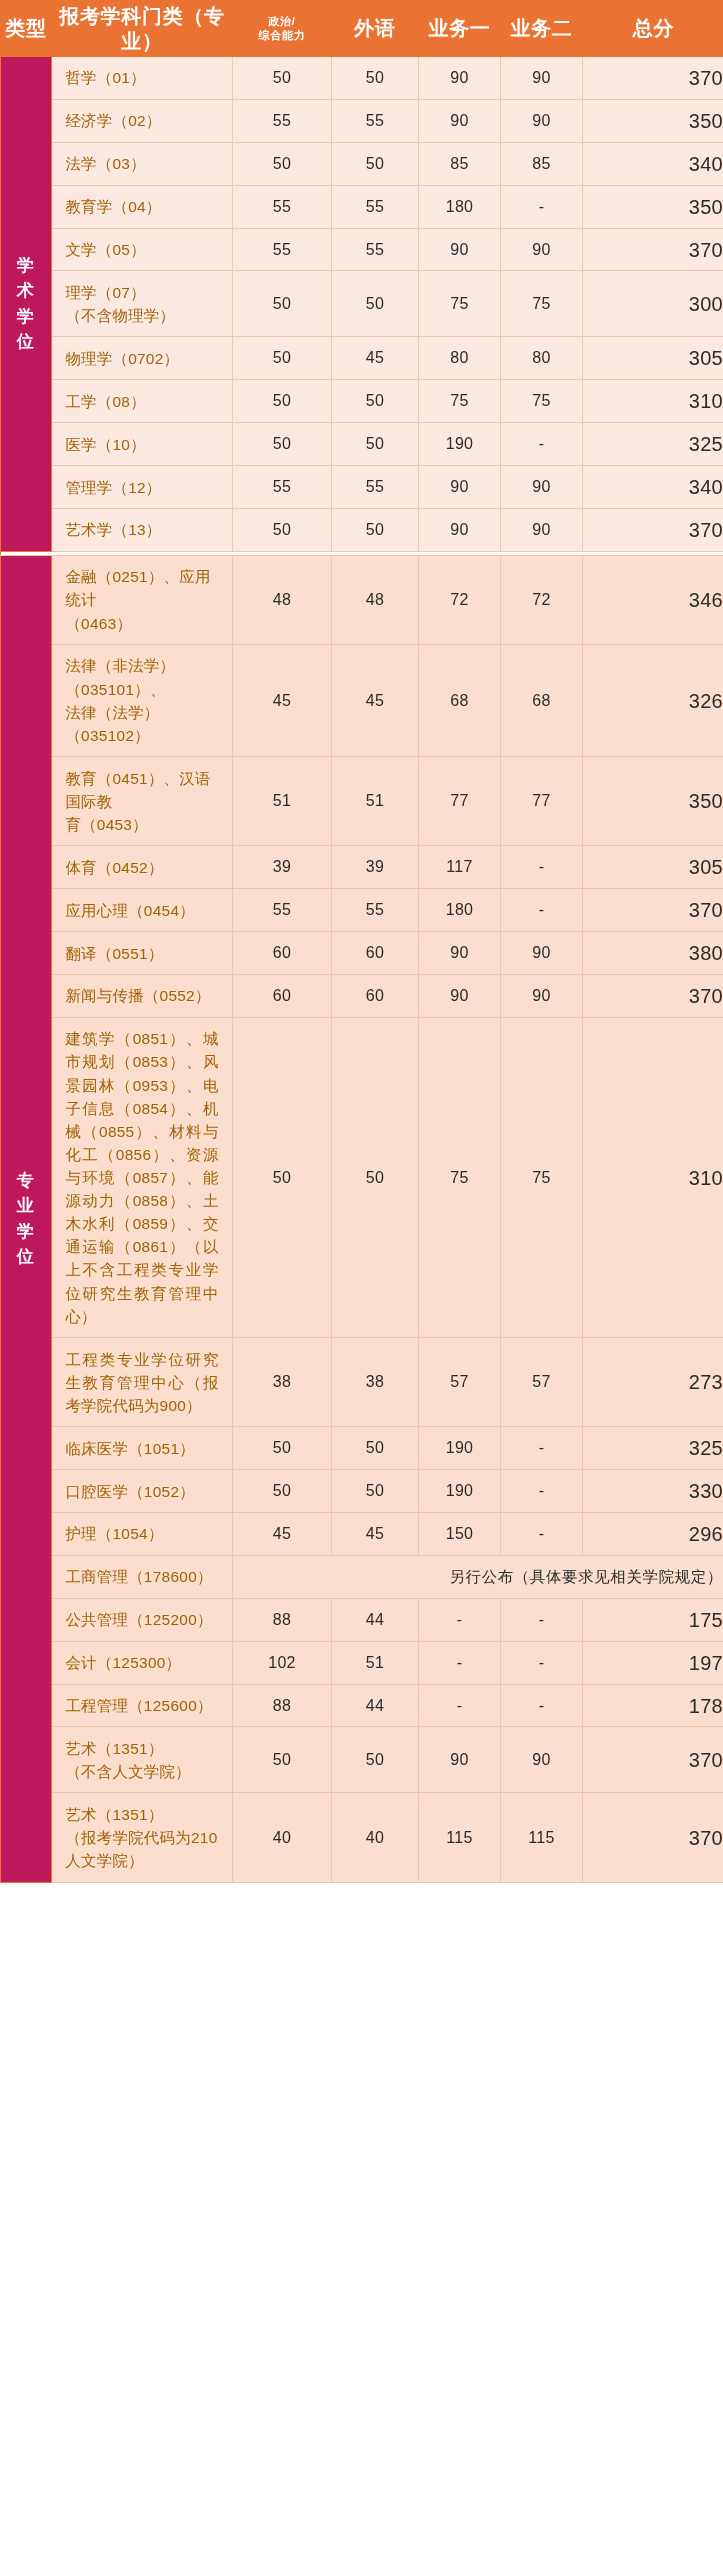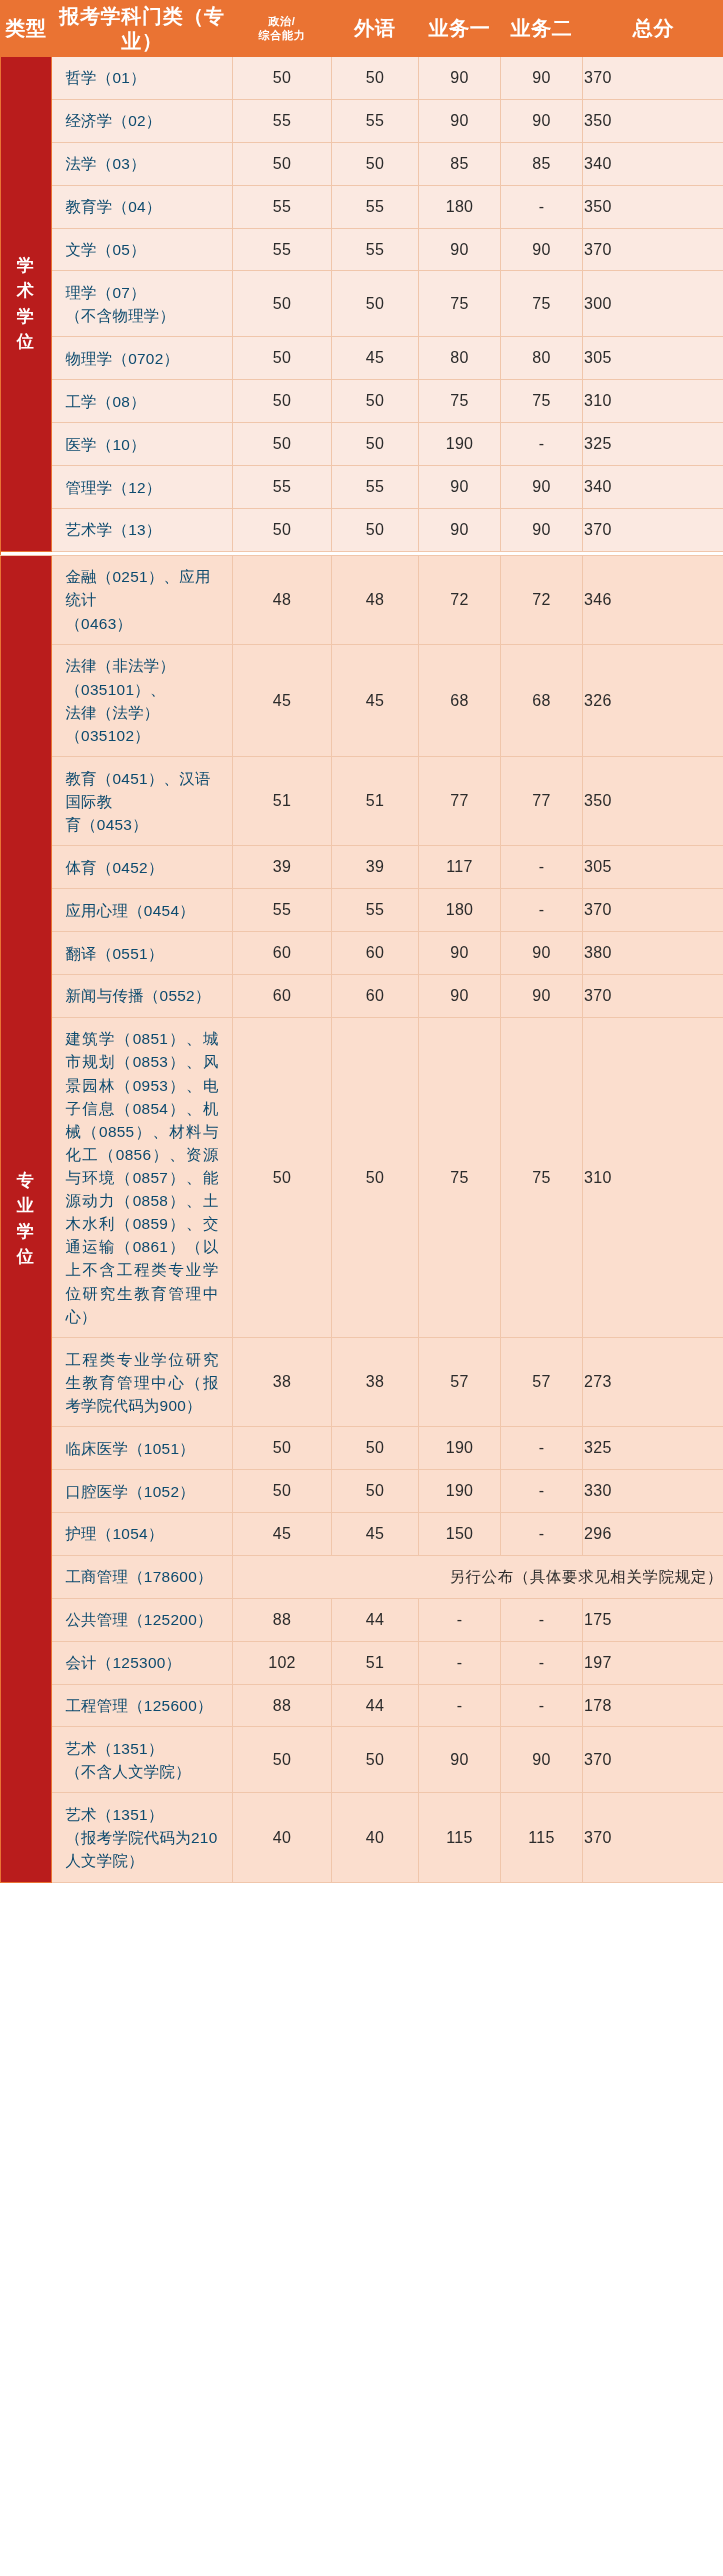--- a/index.html
+++ b/index.html
@@ -42,45 +42,45 @@
   }
 
   td {
     border: 0.7px solid #f0c6ab;
     font-size: 15.4px;
     vertical-align: middle;
     line-height: 1.5;
     letter-spacing: 0.3px;
   }
   td.cat-cell {
-    background: #b91c1c;
+    background: #be185d;
     color: #ffffff;
     font-size: 17px;
     font-weight: bold;
     text-align: center;
     letter-spacing: 1.3px;
     border: 0.7px solid #ea7333;
     padding: 0 15px;
     margin-left: 34px;
   }
   td.major-cell {
     background: #fbe9e1;
-    color: #0c4a6e;
+    color: #a16207;
     padding: 9.4px 13.4px;
     text-align: left;
   }
   td.num-cell {
     background: #fbe9e1;
     text-align: center;
     font-size: 16px;
   }
   td.total-cell {
     background: #fbe9e1;
-    text-align: left;
-    font-size: 16px;
+    text-align: right;
+    font-size: 20px;
   }
   
   tr.prof td.major-cell,
   tr.prof td.num-cell,
   tr.prof td.total-cell {
     background: #fbdece;
   }
   tr.prof td.major-cell { background: #fbdece; }
   td.note-cell {
     background: #fbdece;

